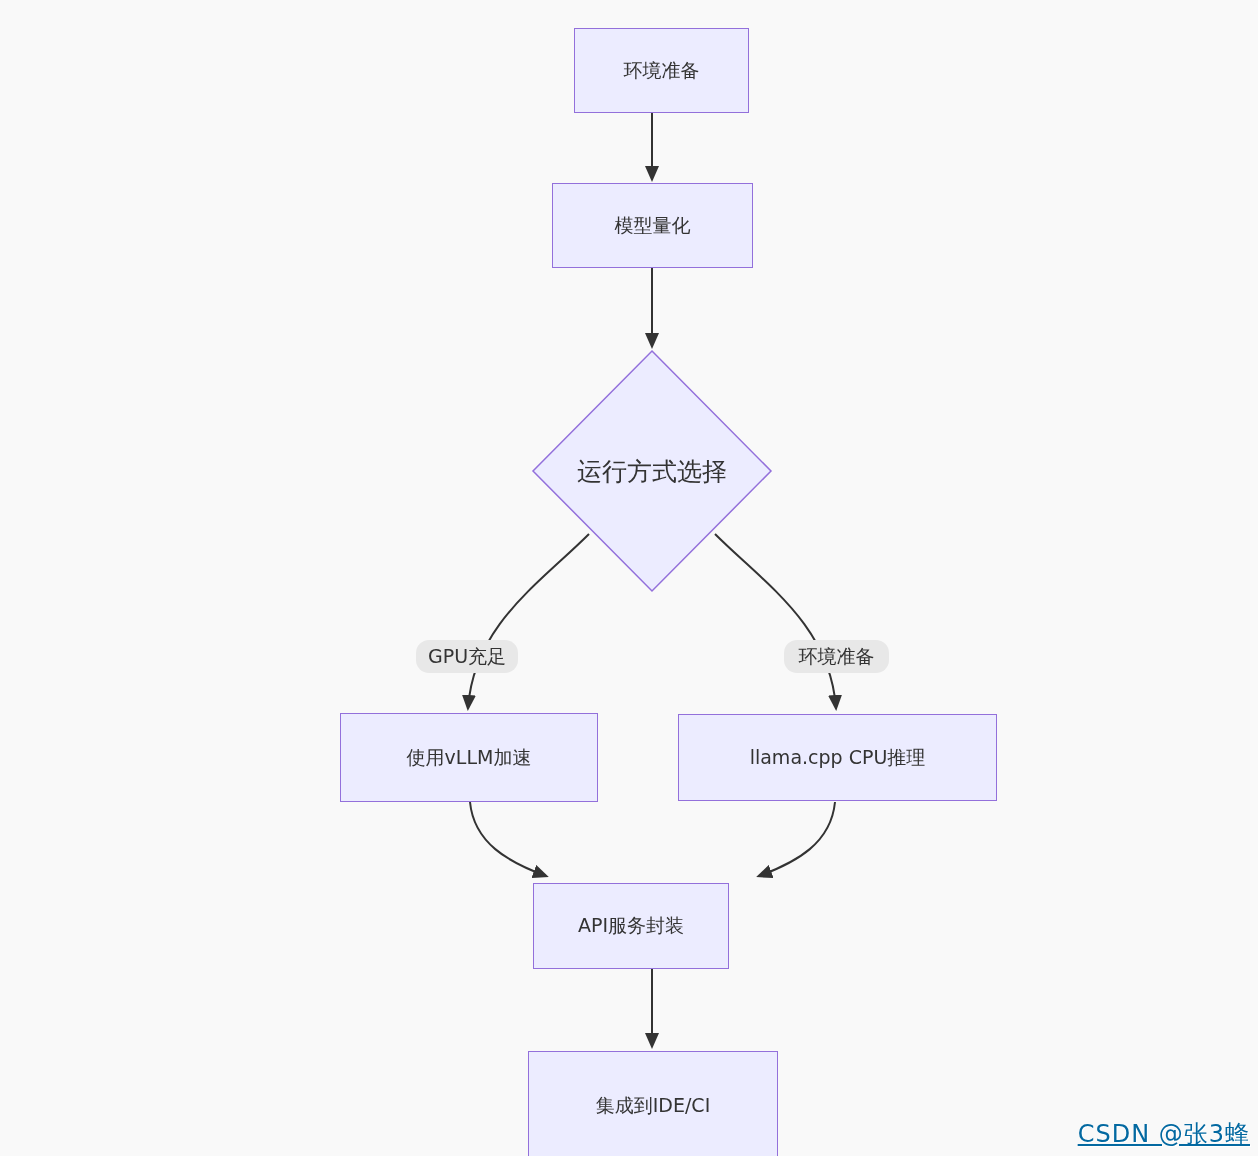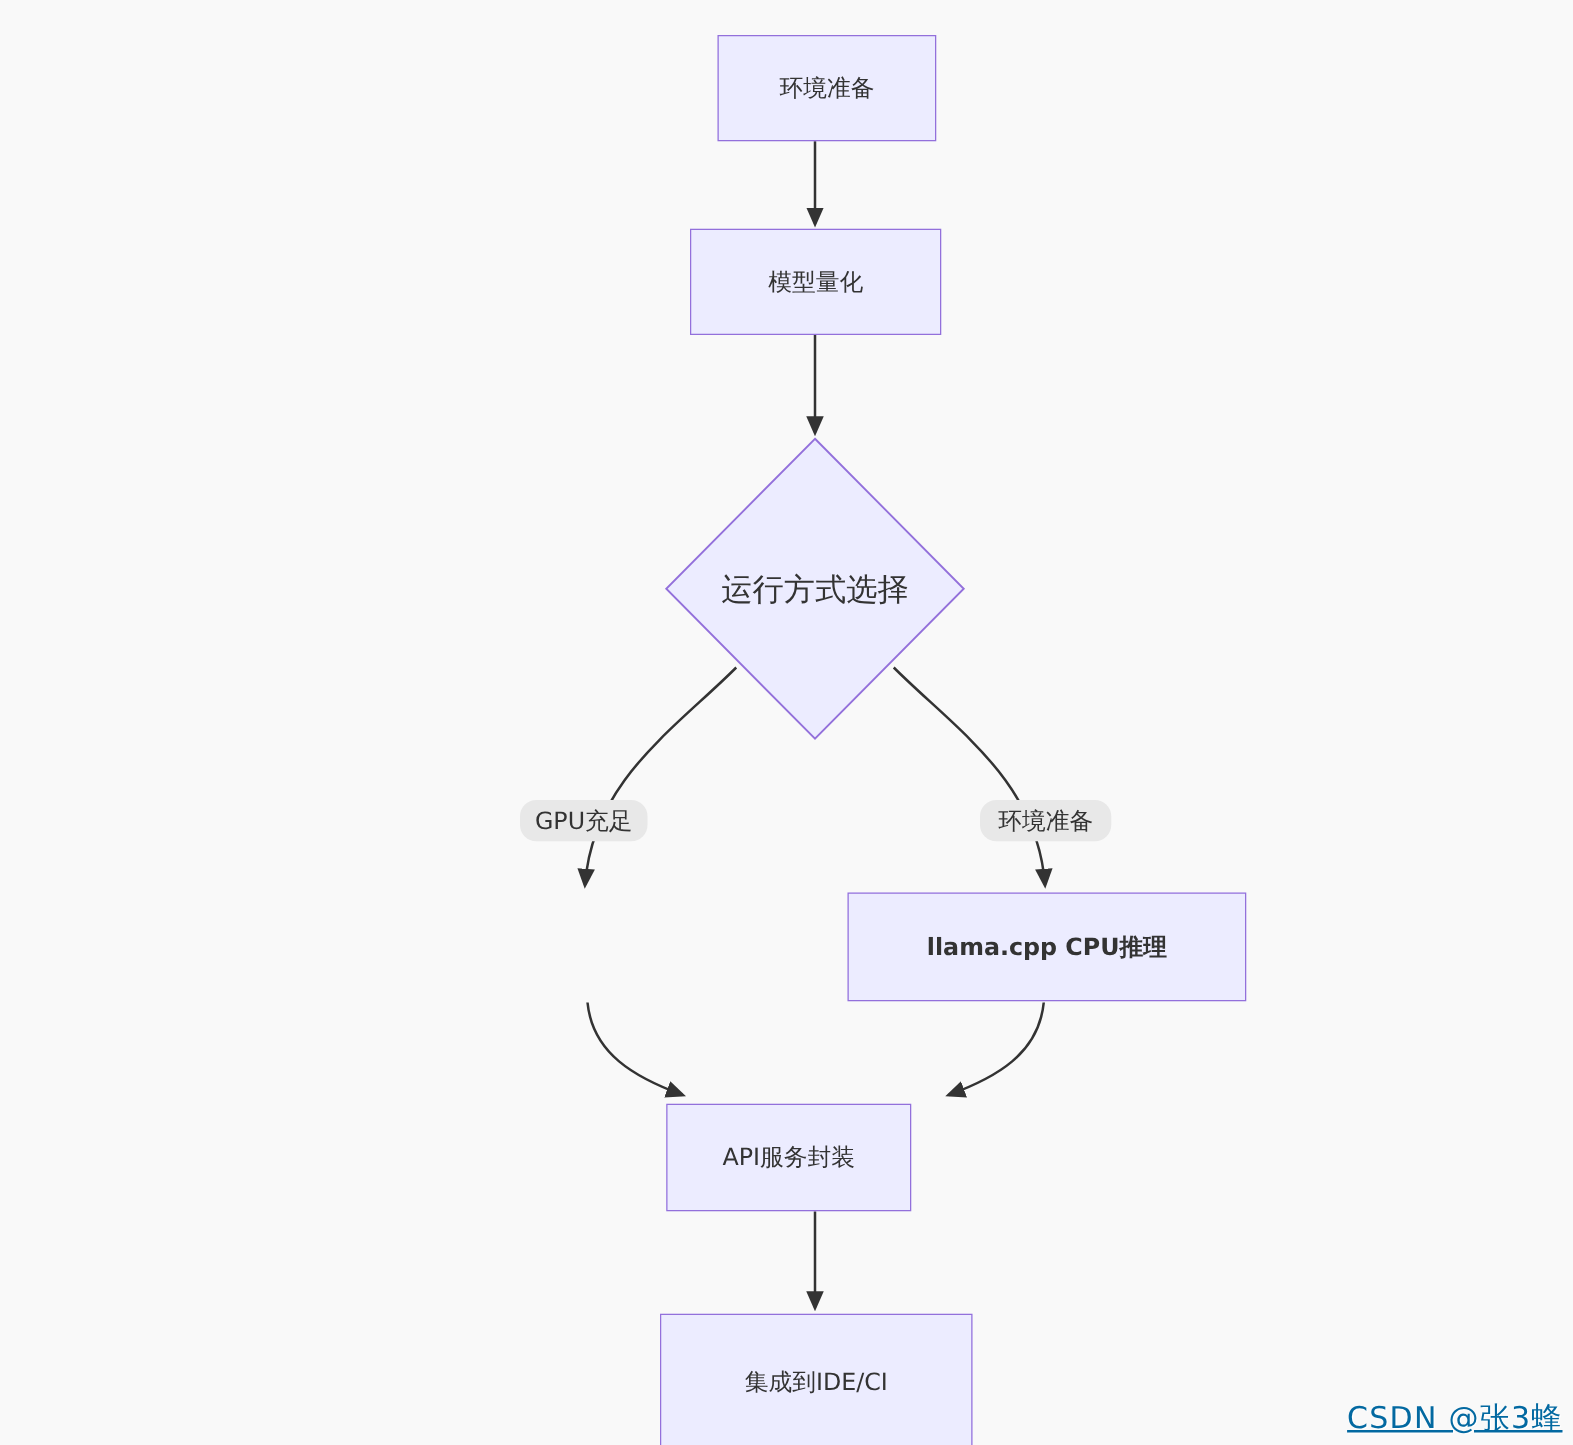--- a/index.html
+++ b/index.html
@@ -97,22 +97,25 @@
   </div>
 
   <div class="node" style="left:552px; top:183px; width:201px; height:85px;">
     <span>模型量化</span>
   </div>
 
   <div class="diamond-label" style="left:542px; top:451px; width:220px; height:40px;">
     <span>运行方式选择</span>
   </div>
 
+  <div class="node" style="left:340px; top:713px; width:258px; height:89px;">
+    <span>使用vLLM加速</span>
+  </div>
 
-  <div class="node" style="left:678px; top:714px; width:319px; height:87px;font-weight:bold;">
+  <div class="node" style="left:678px; top:714px; width:319px; height:87px;">
     <span>llama.cpp CPU推理</span>
   </div>
 
   <div class="node" style="left:533px; top:883px; width:196px; height:86px;">
     <span>API服务封装</span>
   </div>
 
   <div class="node" style="left:528px; top:1051px; width:250px; height:110px;">
     <span>集成到IDE/CI</span>
   </div>

